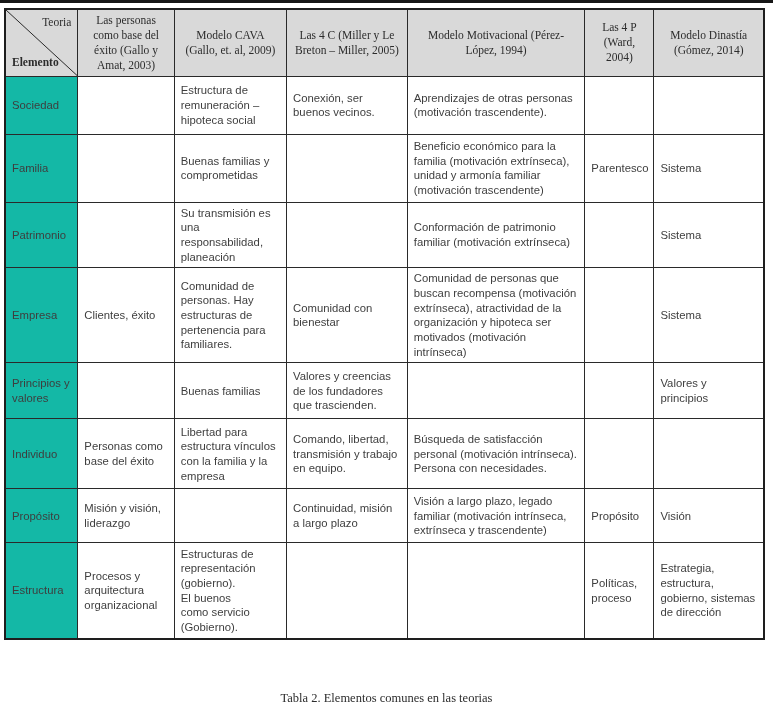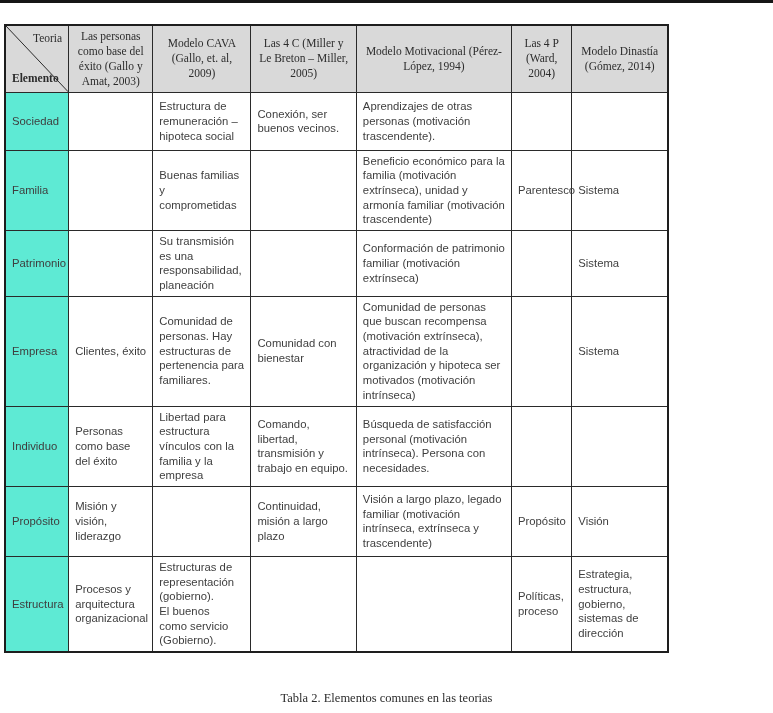--- a/index.html
+++ b/index.html
@@ -17,22 +17,22 @@
     position: absolute;
     top: 0;
     left: 0;
     width: 773px;
     height: 3px;
     background: #161616;
   }
   table.theory-table {
     position: absolute;
     left: 4px;
-    top: 24px;
-    width: 665px;
+    top: 8px;
+    width: 761px;
     table-layout: fixed;
     border-collapse: collapse;
     border: 2px solid #1e1e1e;
   }
   .theory-table th, .theory-table td {
     border: 1px solid #2a2a2a;
     vertical-align: middle;
   }
   
   .theory-table thead tr { height: 64px; }
@@ -69,21 +69,21 @@
     position: absolute;
     bottom: 6px;
     left: 6px;
     font-family: "Liberation Serif", serif;
     font-size: 11.5px;
     color: #2c2c2c;
     font-weight: bold;
   }
   
   .theory-table tbody th.rowhead {
-    background: #5eead4;
+    background: #14b8a6;
     font-family: "Liberation Sans", sans-serif;
     font-weight: normal;
     font-size: 11.3px;
     line-height: 1.3;
     color: #3e3e3e;
     text-align: left;
     padding: 3px 6px;
   }
   .theory-table tbody td {
     background: #ffffff;
@@ -178,20 +178,29 @@
     <tr>
       <th class="rowhead">Empresa</th>
       <td>Clientes, éxito</td>
       <td>Comunidad de personas. Hay estructuras de pertenencia para familiares.</td>
       <td>Comunidad con bienestar</td>
       <td>Comunidad de personas que buscan recompensa (motivación extrínseca), atractividad de la organización y hipoteca ser motivados (motivación intrínseca)</td>
       <td></td>
       <td>Sistema</td>
     </tr>
     <tr>
+      <th class="rowhead">Principios y valores</th>
+      <td></td>
+      <td>Buenas familias</td>
+      <td>Valores y creencias de los fundadores que trascienden.</td>
+      <td></td>
+      <td></td>
+      <td>Valores y principios</td>
+    </tr>
+    <tr>
       <th class="rowhead">Individuo</th>
       <td>Personas como base del éxito</td>
       <td>Libertad para estructura vínculos con la familia y la empresa</td>
       <td>Comando, libertad, transmisión y trabajo en equipo.</td>
       <td>Búsqueda de satisfacción personal (motivación intrínseca). Persona con necesidades.</td>
       <td></td>
       <td></td>
     </tr>
     <tr>
       <th class="rowhead">Propósito</th>

